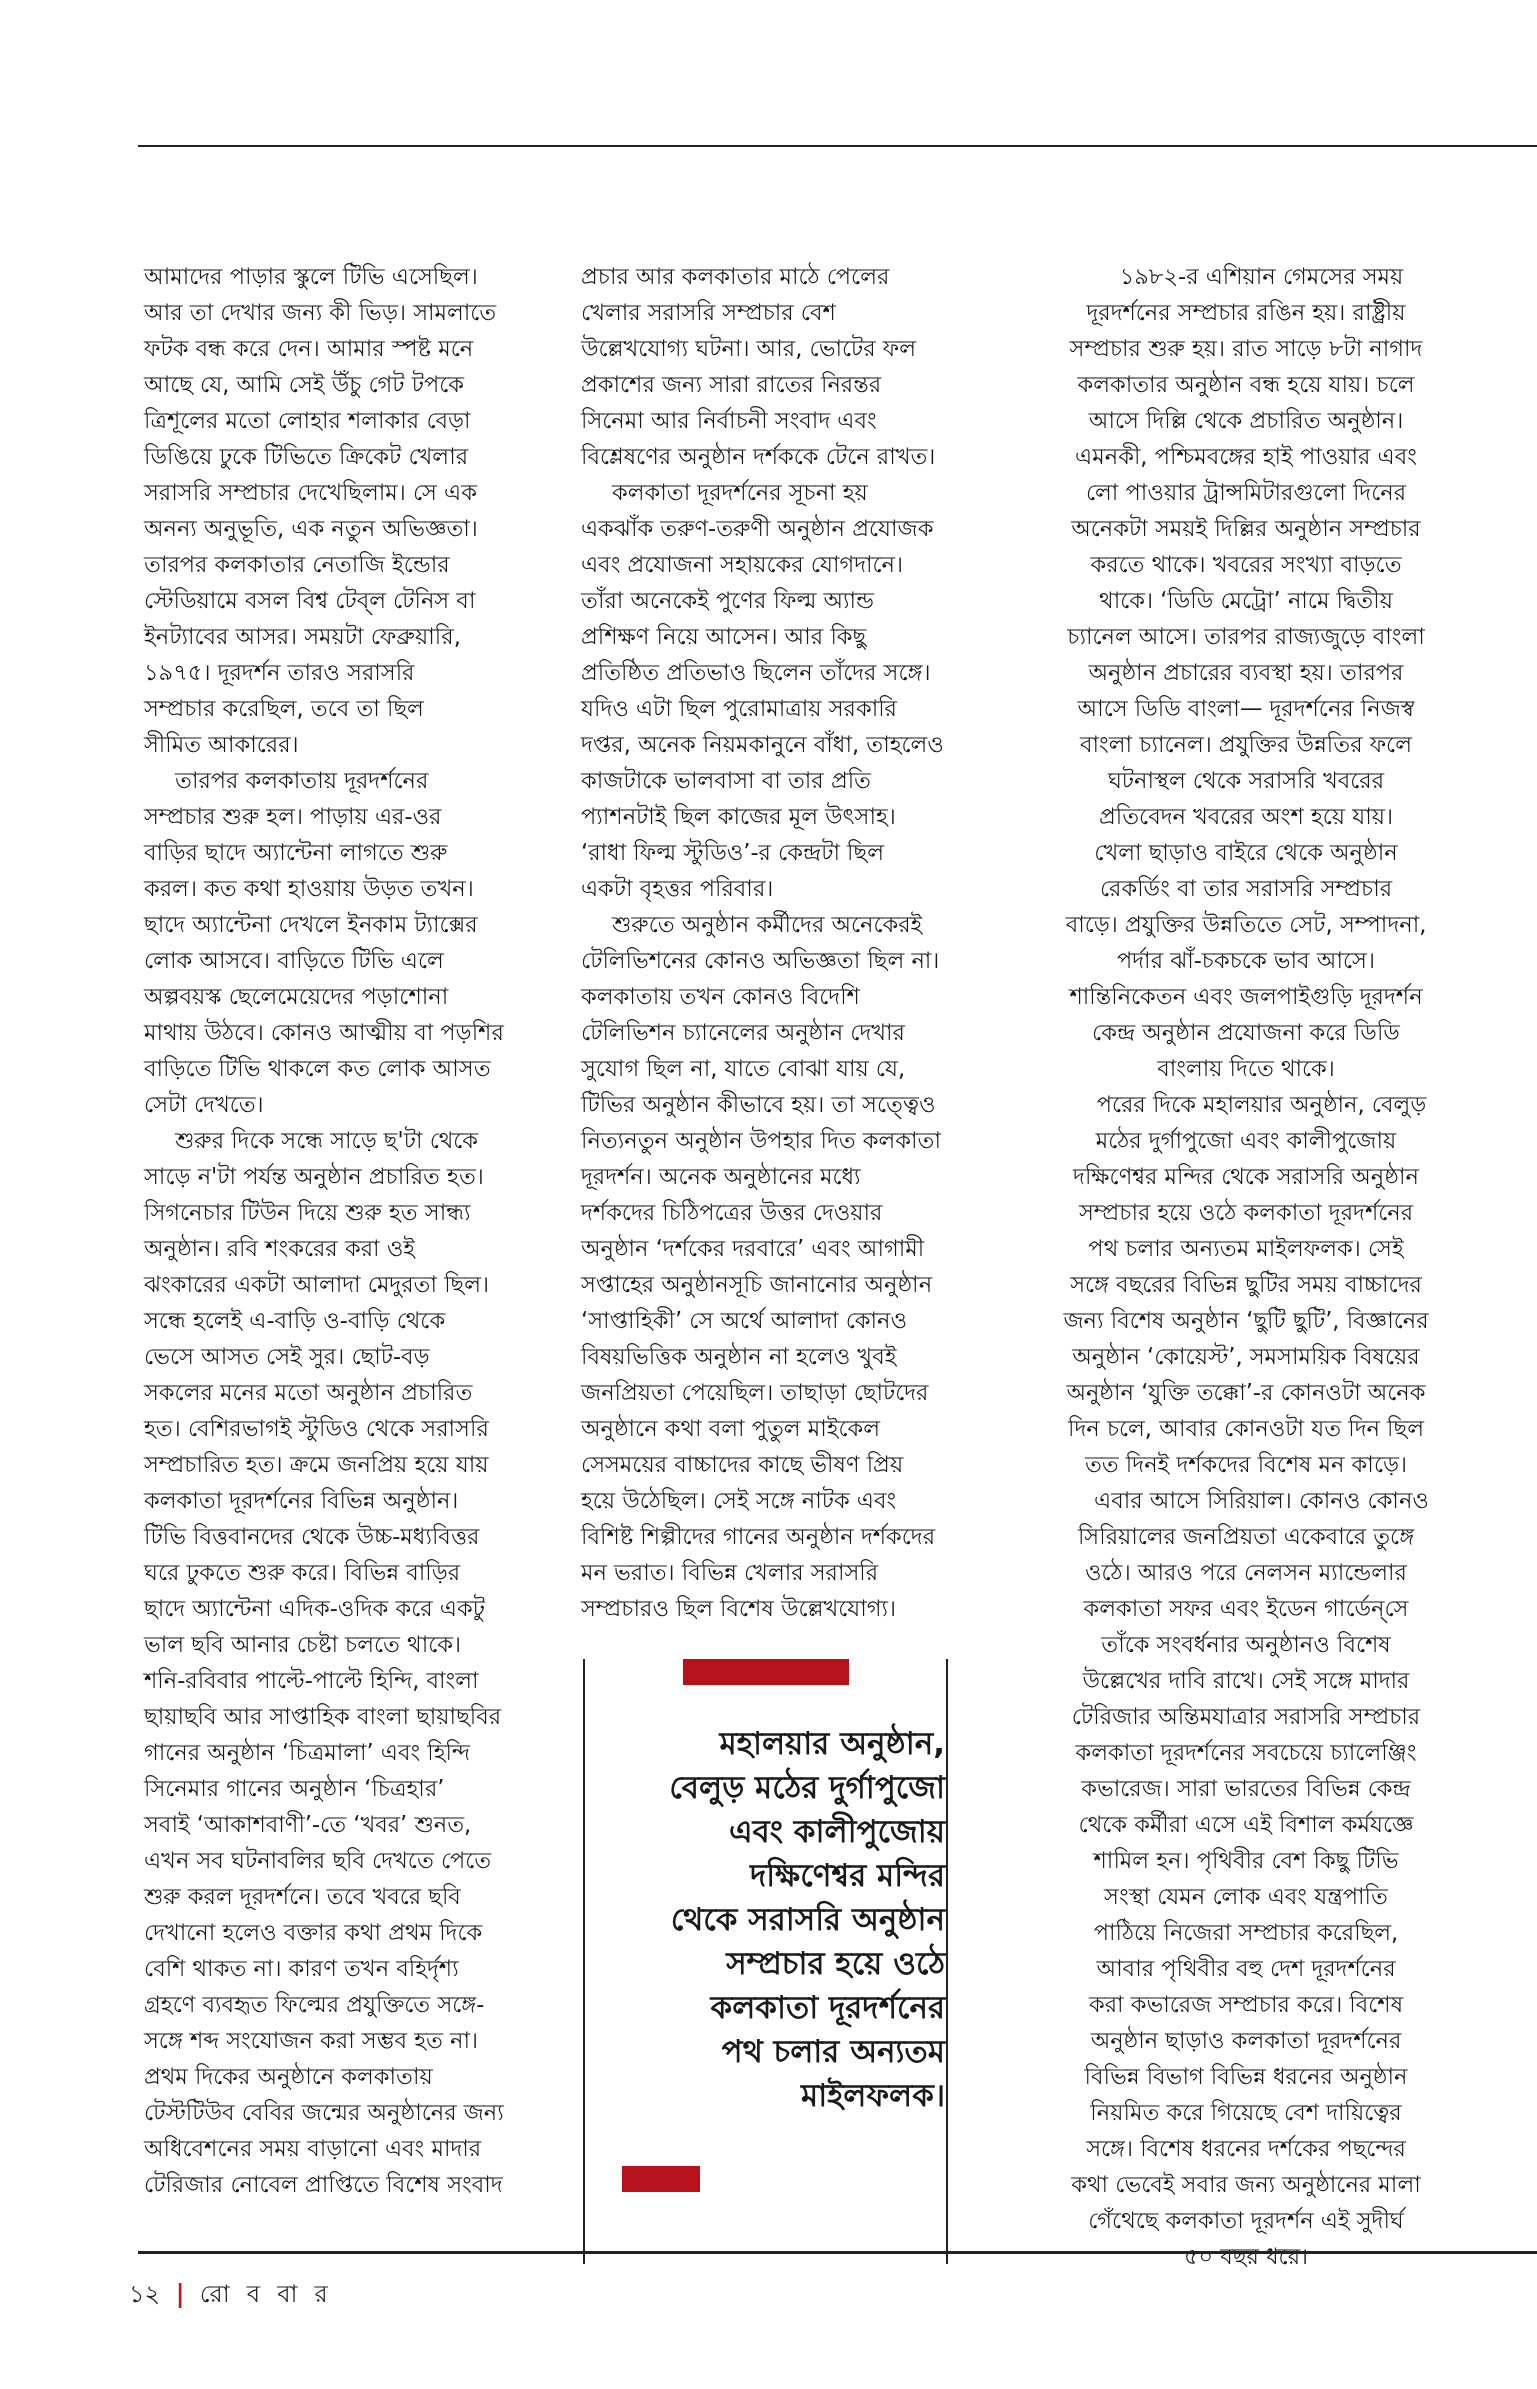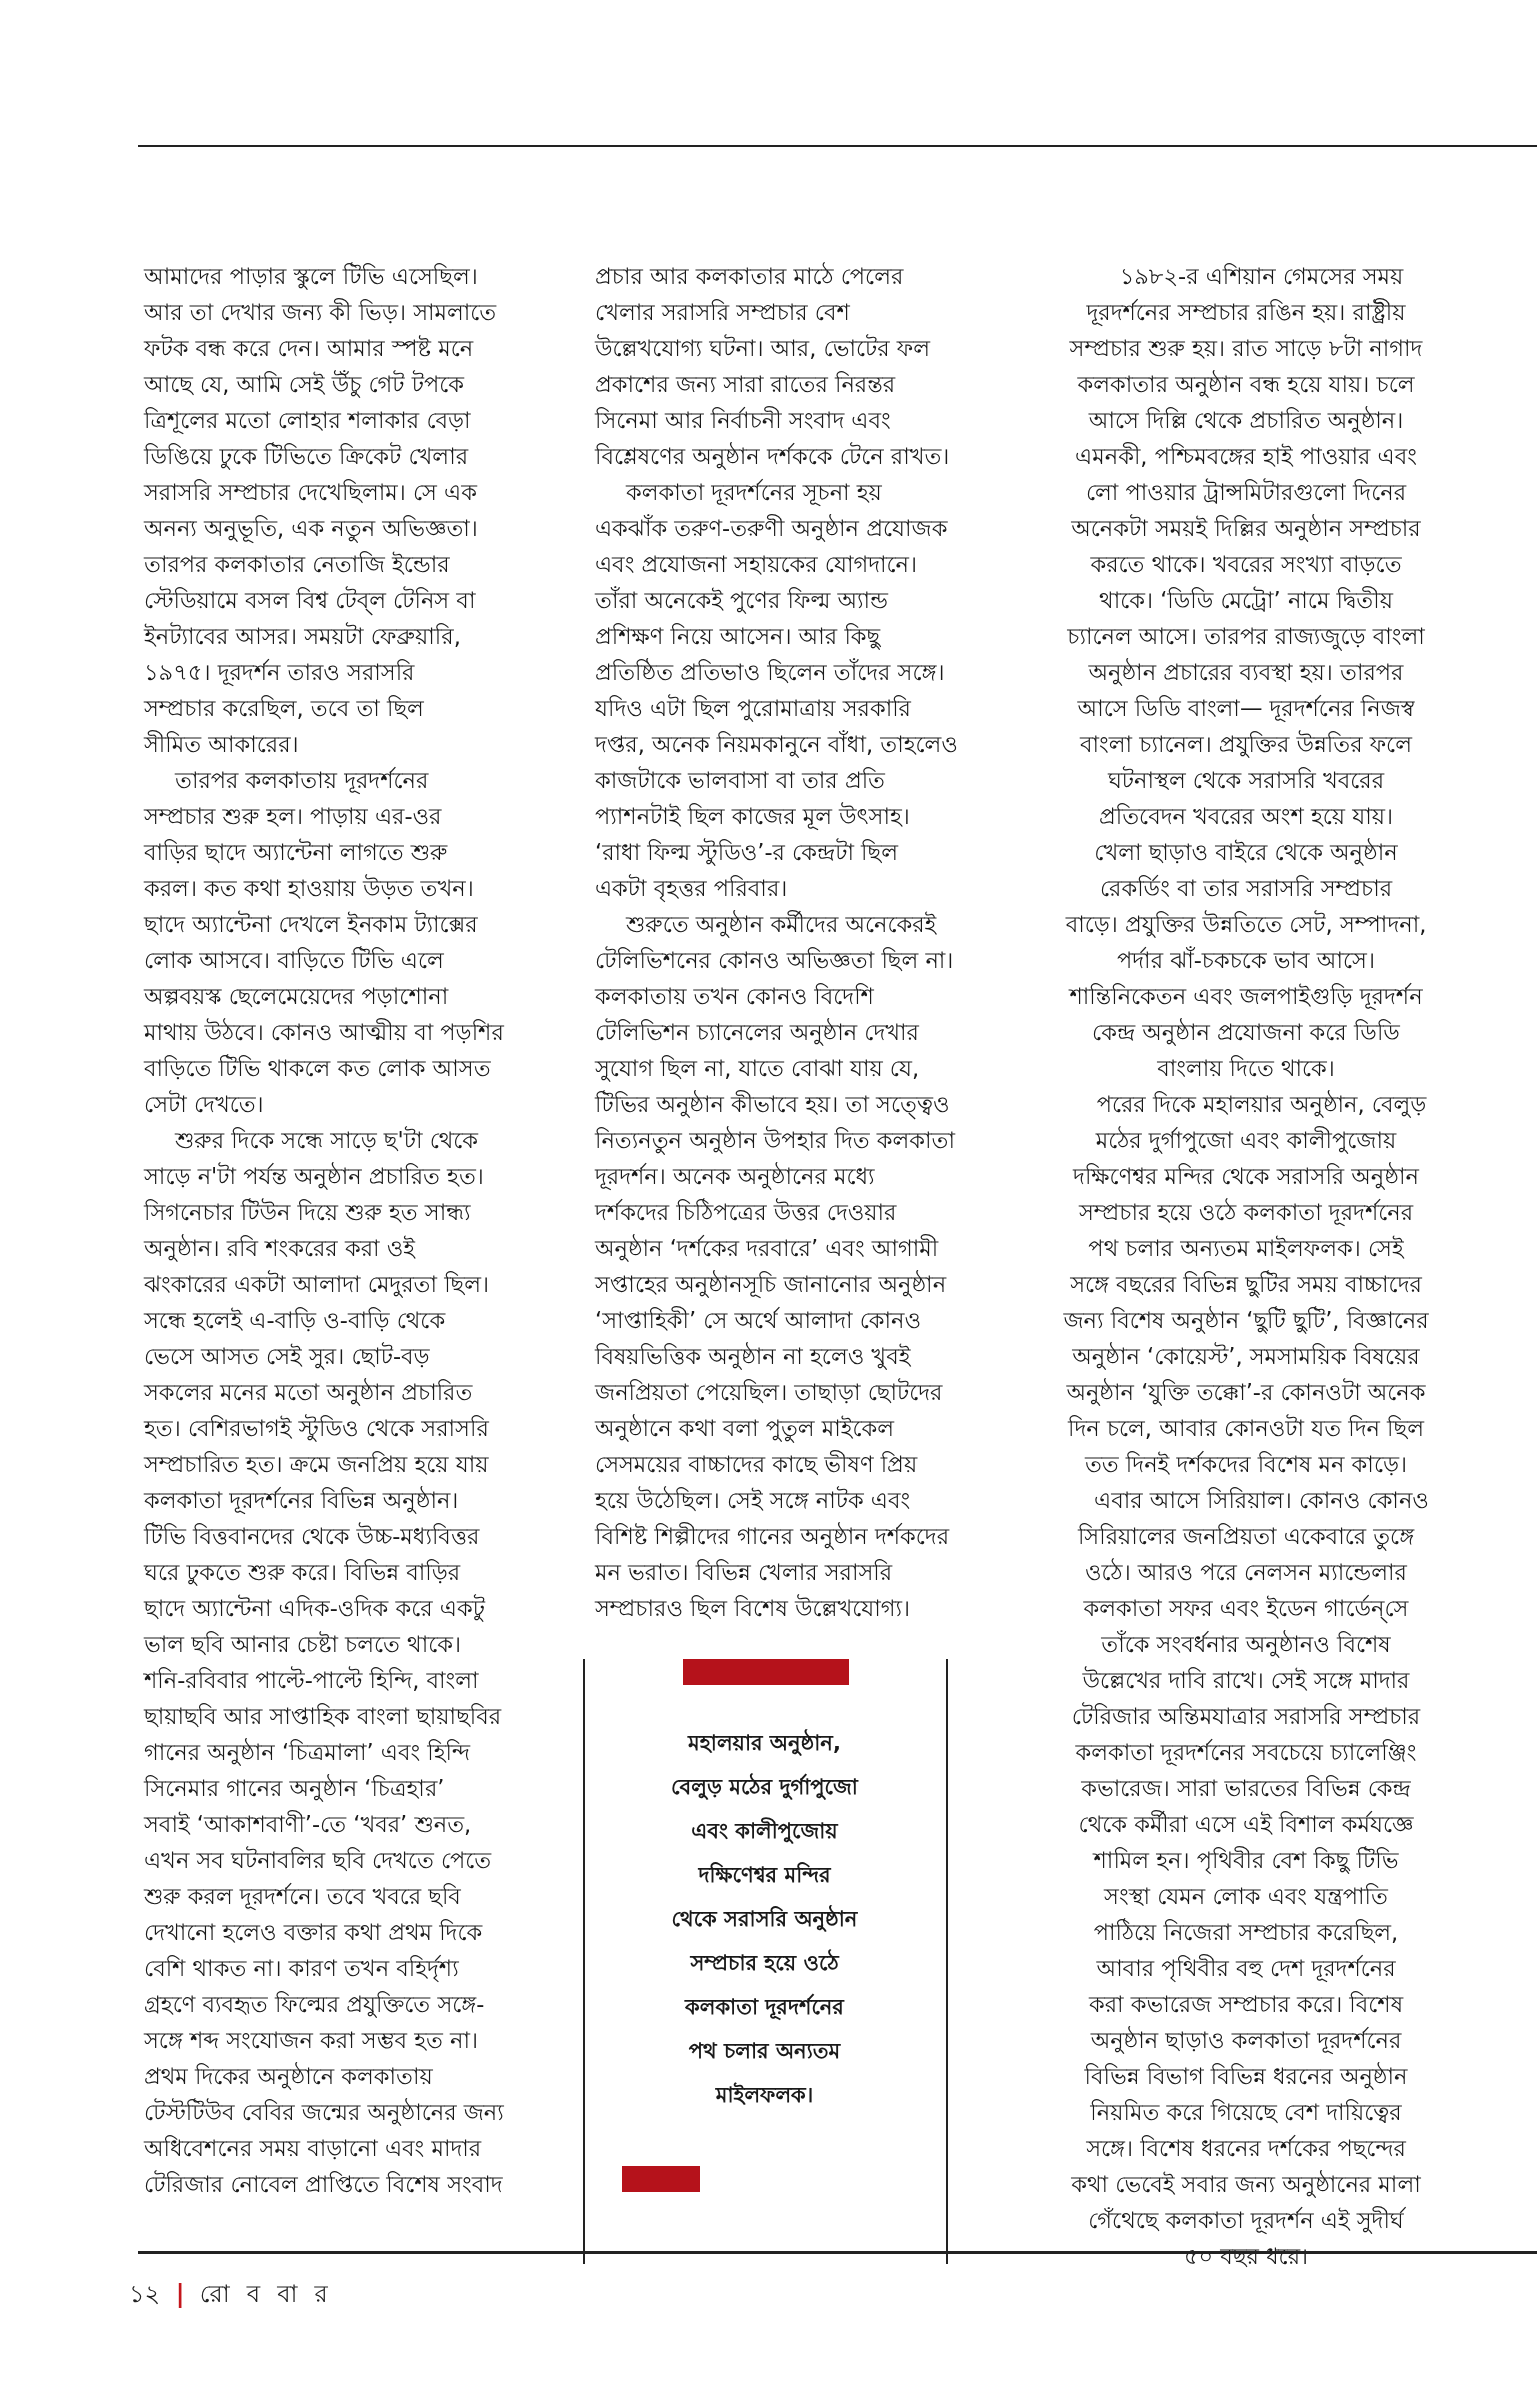--- a/index.html
+++ b/index.html
@@ -4,31 +4,31 @@
 <style>
   html, body { margin: 0; padding: 0; background: #ffffff; }
   body { width: 1538px; height: 2389px; position: relative; overflow: hidden;
          font-family: "DejaVu Sans", sans-serif; color: #1a1a1a; }
   .rule-top { position: absolute; left: 138px; top: 145px; width: 1400px; height: 2.3px; background: #222; }
   .rule-bottom { position: absolute; left: 138px; top: 2251px; width: 1400px; height: 3.1px; background: #222; }
   .col { position: absolute; top: 258px; font-size: 22.5px; line-height: 36px; }
   .col .line { white-space: nowrap; display: block; height: 36px; }
   .col .line.indent { padding-left: 31px; }
   #col1 { left: 144px; width: 419px; }
-  #col2 { left: 581px; width: 419px; margin-left: 14px; }
+  #col2 { left: 581px; width: 419px; }
   #col3 { left: 1029px; width: 434px; text-align: center; }
   .vrule { position: absolute; top: 1659px; width: 1.6px; height: 605px; background: #222; }
   #vrule-left { left: 583px; }
   #vrule-right { left: 946px; }
   .pullquote { position: absolute; left: 584px; top: 1659px; width: 361px; height: 558px; }
   .red-bar { position: absolute; background: #b5121b; width: 166px; height: 26px; left: 99px; }
   #red-bar-top { top: 0; }
   .red-bar-2 { position: absolute; background: #b5121b; left: 622px; top: 2166px; width: 78px; height: 26px; }
-  .pq-text { position: absolute; top: 62px; left: 0; width: 361px; text-align: center;
-             font-weight: bold; font-size: 21px; line-height: 44px; }
+  .pq-text { position: absolute; top: 62px; left: 0; width: 361px; text-align: right;
+             font-weight: bold; font-size: 31px; line-height: 44px; }
   .pq-text .line { display: block; white-space: nowrap; }
   .footer { position: absolute; left: 129px; top: 2275px; font-size: 24px; color: #222; }
   .footer .sep { color: #c4161c; font-weight: bold; padding: 0 7.8px; }
   .footer .mag { letter-spacing: 4.7px; }
 </style>
 </head>
 <body>
 
 <div class="rule-top"></div>
 

